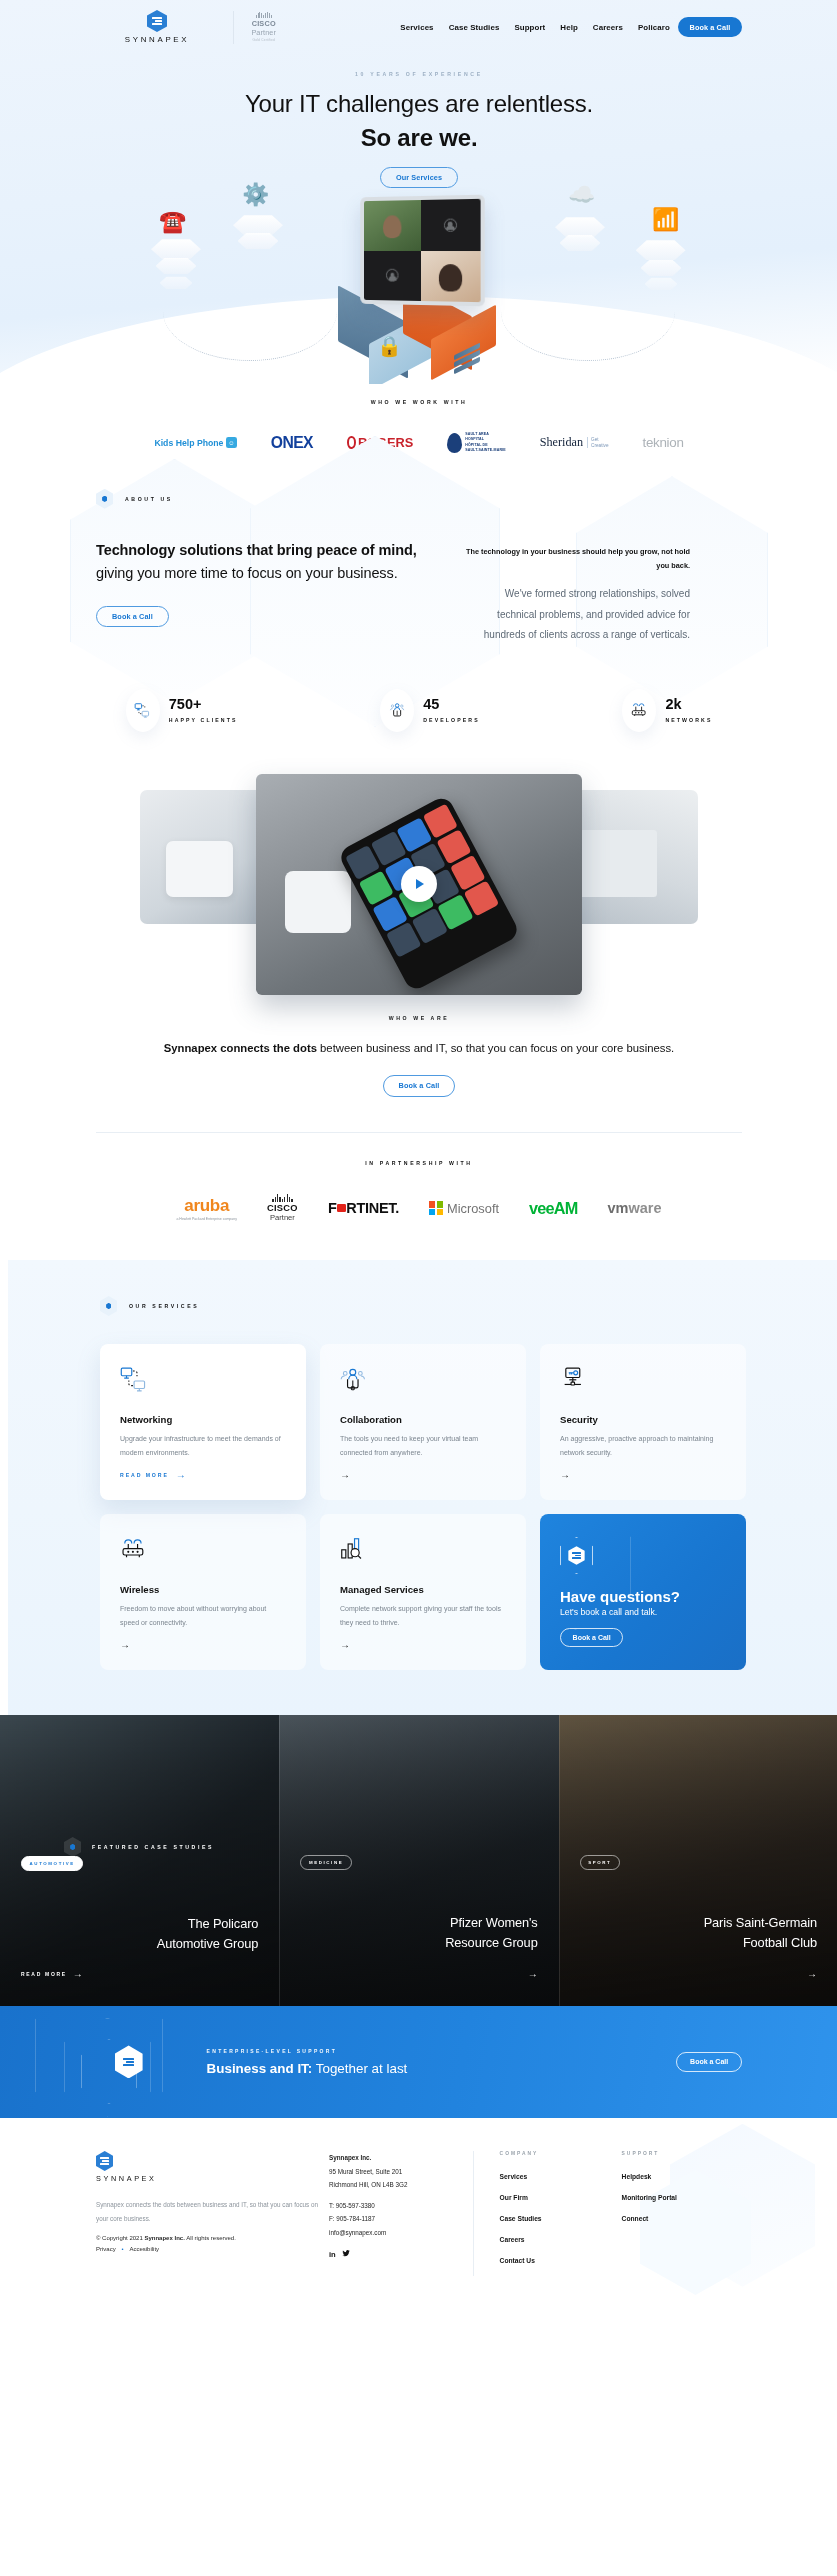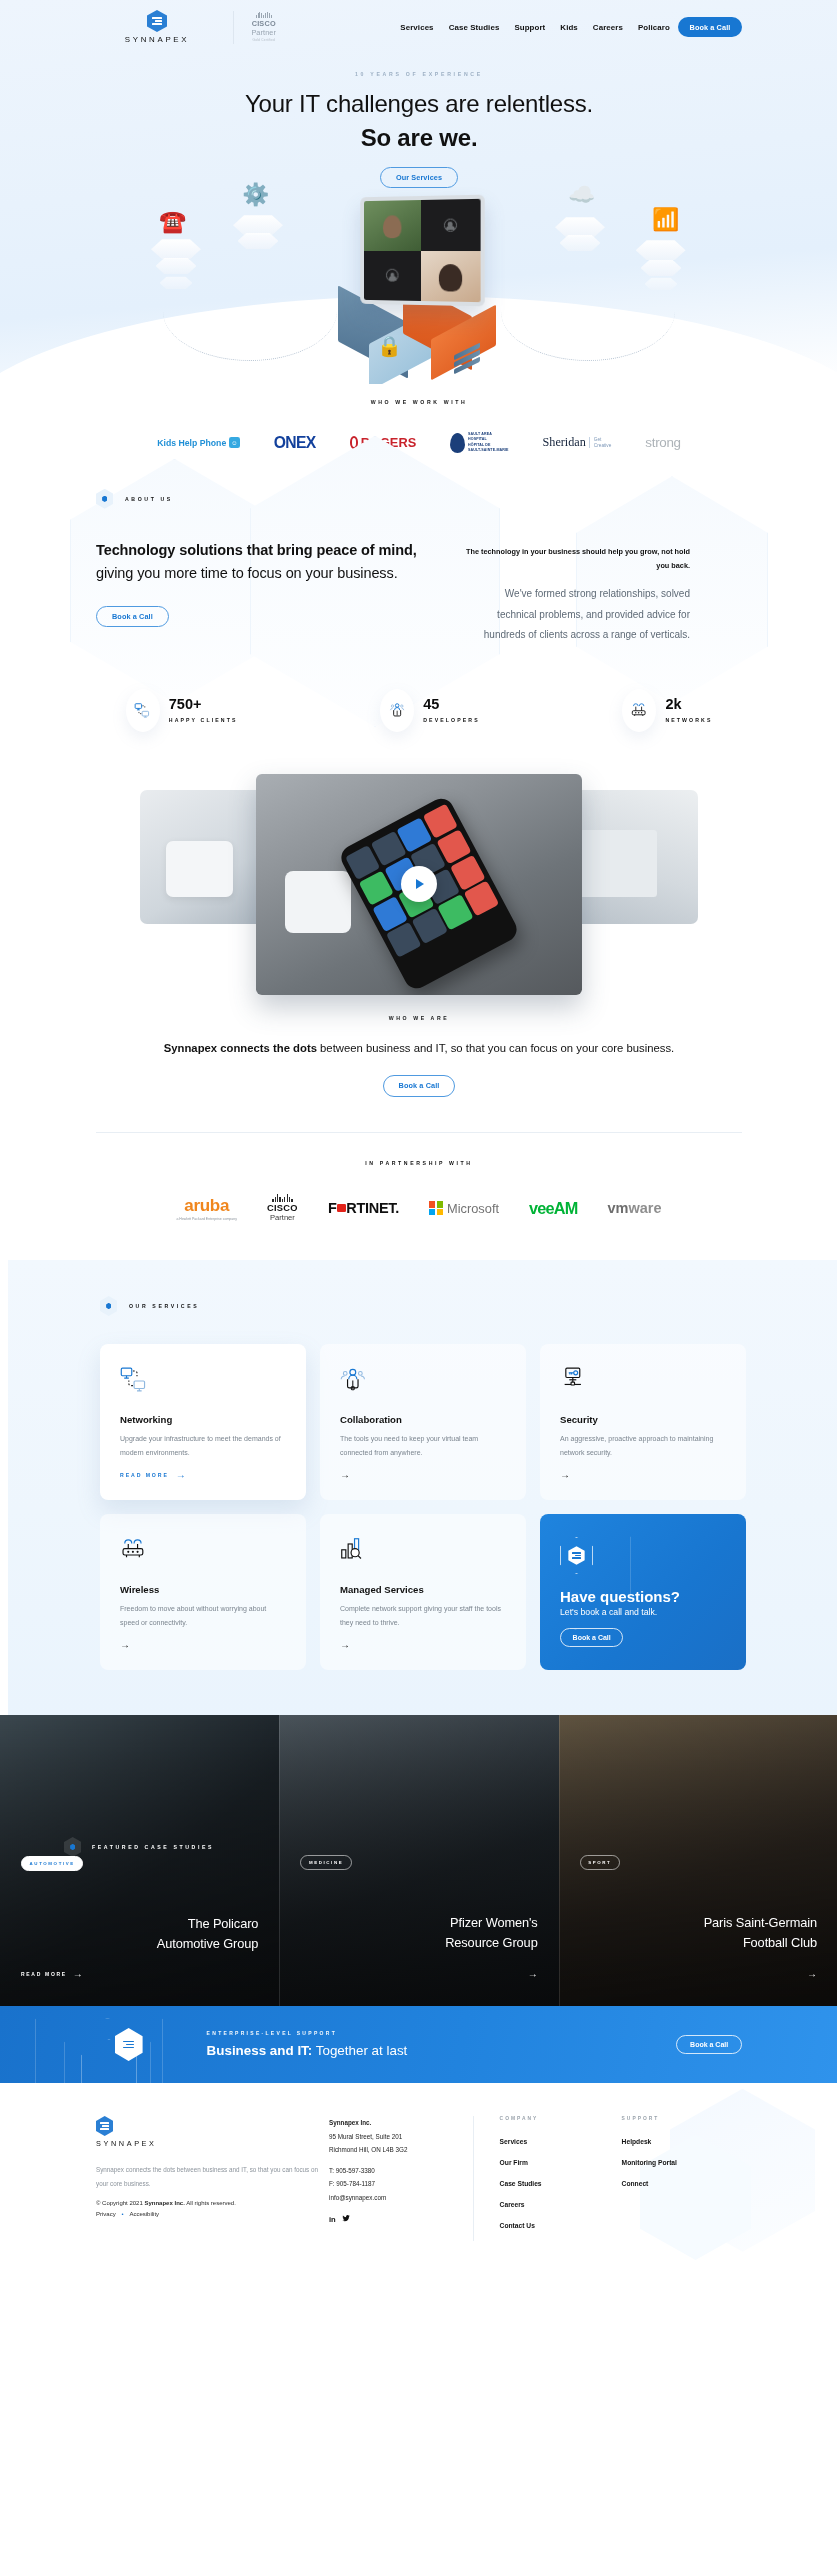--- a/index.html
+++ b/index.html
@@ -307,21 +307,21 @@
   }
   .case-tag.filled { background:#fff; color:#1877d2; border-color:#fff; }
   .case-title { font-size: 12.8px; font-weight: 400; line-height: 1.55; letter-spacing:-0.1px;}
   .case-link { margin-top: 15px; display:flex; align-items:center; gap:5.8px; font-size: 5px; letter-spacing: 1.7px; font-weight:800;}
   .case-arrow { margin-top: 15px; font-size: 10px;}
 
   
   .bigcta {
     position:relative; overflow:hidden;
     background: linear-gradient(100deg,#1972cc 0%, #2183de 55%, #2f93ec 100%);
-    height: 77px; display:flex; align-items:center; color:#fff;
+    height: 112px; display:flex; align-items:center; color:#fff;
   }
   .bigcta .g1,.bigcta .g2,.bigcta .g3 {position:absolute;border:0.6px solid rgba(255,255,255,.18);clip-path: polygon(50% 0%, 100% 25%, 100% 75%, 50% 100%, 0% 75%, 0% 25%);}
   .bigcta .g1{left:35px;top:-23px;width:128px;height:145px;}
   .bigcta .g2{left:64px;top:11.6px;width:87px;height:99px;}
   .bigcta .g3{left:81px;top:33px;width:56px;height:65px;border-color:rgba(255,255,255,.3);}
   .bigcta-inner { width:646px;margin:0 auto;display:flex;align-items:center;position:relative;z-index:3;}
   .bigcta-hex { width: 28px;height:33px;background:#fff;clip-path: polygon(50% 0%, 100% 25%, 100% 75%, 50% 100%, 0% 75%, 0% 25%);display:flex;align-items:center;justify-content:center;margin-left: 18.6px;}
   .bigcta-hex .bars i{display:block;height:1.7px;background:#1877d2;border-radius:0.6px;margin:1.4px 0;}
   .bigcta-hex .bars i:nth-child(1){width:11.6px}
   .bigcta-hex .bars i:nth-child(2){width:8.7px;margin-left:2.9px}
@@ -393,21 +393,21 @@
         </div>
         <div class="cisco-txt1">CISCO</div>
         <div class="cisco-txt2">Partner</div>
         <div class="cisco-txt3">Gold Certified</div>
       </div>
 
       <div class="nav-links">
         <a href="#">Services</a>
         <a href="#">Case Studies</a>
         <a href="#">Support</a>
-        <a href="#">Kids</a>
+        <a href="#">Help</a>
         <a href="#">Careers</a>
         <a href="#">Policaro</a>
       </div>
       <div class="nav-cta-wrap">
         <button class="btn-blue">Book a Call</button>
       </div>
     </nav>
 
     <div class="eyebrow">10 YEARS OF EXPERIENCE</div>
     <h1 class="hero-h1">
@@ -488,21 +488,21 @@
           <span>SAULT-SAINTE-MARIE</span>
         </span>
       </div>
       <div class="logo-sheridan">
         <span class="n">Sheridan</span>
         <span class="s">
           <span>Get</span><br>
           <span>Creative</span>
         </span>
       </div>
-      <div class="logo-teknion">strong</div>
+      <div class="logo-teknion">teknion</div>
     </div>
   </section>
 
   <section class="about">
     <div class="hex-ghost" style="left:70px;top:0;width:209px;height:244px;"></div>
     <div class="hex-ghost" style="left:250px;top:-23px;width:250px;height:291px;"></div>
     <div class="hex-ghost" style="right:70px;top:17.4px;width:192px;height:227px;"></div>
 
     <div class="inner">
       <div class="chip-label">

